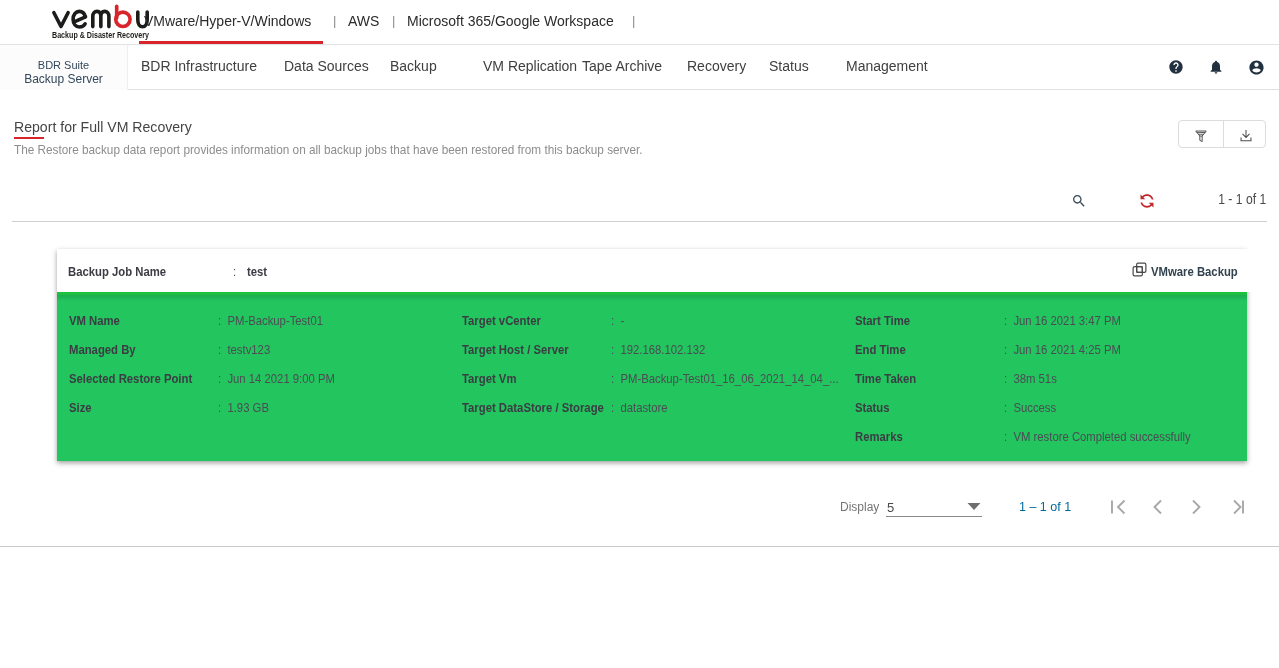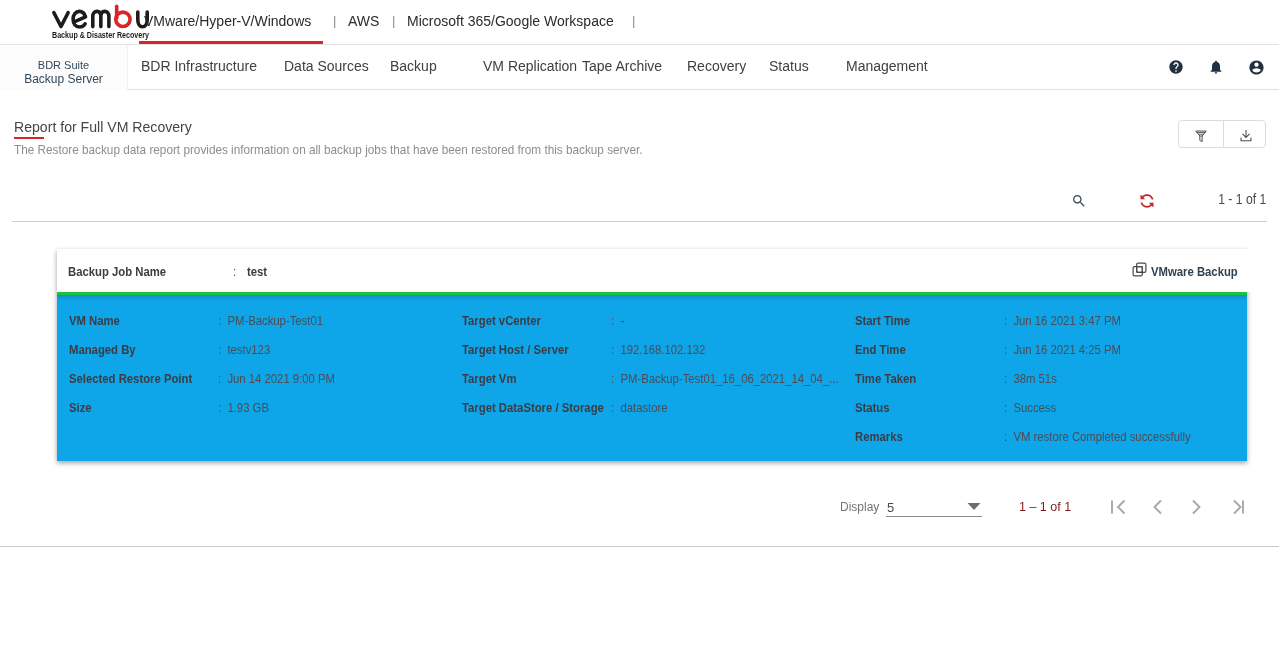--- a/index.html
+++ b/index.html
@@ -28,21 +28,21 @@
 #subtitle { position:absolute; left:14px; top:142px; font-size:13px; color:#8d8d8d; transform:scaleX(0.905); transform-origin:left top; white-space:nowrap; }
 #btngroup { position:absolute; left:1178px; top:120px; width:88px; height:28px; border:1px solid #dcdcdc; border-radius:4px; background:#fff; }
 #btngroup .divider { position:absolute; left:44px; top:0; width:1px; height:26px; background:#dcdcdc; }
 #count { position:absolute; right:13px; top:191px; font-size:14.5px; color:#4a4a4a; transform:scaleX(0.84); transform-origin:right top; }
 #hr1 { position:absolute; left:12px; top:221px; width:1255px; height:1px; background:#cfcfcf; }
 
 
 #card { position:absolute; left:57px; top:249px; width:1190px; height:212px; background:#fff; box-shadow:0 2px 5px rgba(0,0,0,0.38); }
 #cardhead { position:absolute; left:0; top:0; width:1218px; height:43px; background:#fff;padding-left:38px; }
 #greenbar { position:absolute; left:0; top:43px; width:1190px; height:3px; background:#1ec13e; }
-#cardbody { position:absolute; left:0; top:46px; width:1190px; height:166px; background:#0ea5e9; }
+#cardbody { position:absolute; left:0; top:46px; width:1190px; height:166px; background:#22c55e; }
 #cardbody .shade { position:absolute; left:0; top:0; width:1190px; height:6px; background:linear-gradient(to bottom, rgba(0,0,0,0.13), rgba(0,0,0,0)); }
 .lbl { position:absolute; font-size:13px; font-weight:bold; color:#3c3c44; white-space:nowrap; transform:scaleX(0.87); transform-origin:left top; }
 .val { position:absolute; font-size:13px; color:#4c4c54; white-space:nowrap; transform:scaleX(0.87); transform-origin:left top; }
 .ftext { position:absolute; font-size:12px; color:#757575; white-space:nowrap; }
 #selline { position:absolute; left:886px; top:516px; width:96px; height:1px; background:#8a8a8a; }
 #hr2 { position:absolute; left:0; top:546px; width:1279px; height:1px; background:#c9c9c9; }
 </style>
 </head>
 <body>
 <div id="page">
@@ -174,21 +174,21 @@
       <span class="val" style="left:947px; top:134px;">:&nbsp; VM restore Completed successfully</span>
     </div>
   </div>
 
   <span class="ftext" style="left:840px; top:500px;">Display</span>
   <span class="ftext" style="left:887px; top:500px; color:#4a4a4a; font-size:13px;">5</span>
   <svg class="abs" style="left:966px;top:502px;" width="16" height="9" viewBox="0 0 16 9">
     <path fill="#6e6e6e" d="M1.5 1 L14.5 1 L8 8 Z"></path>
   </svg>
   <div id="selline"></div>
-  <span class="ftext" style="left:1019px; top:500px; color:#7f1d1d; font-size:12.5px;">1 – 1 of 1</span>
+  <span class="ftext" style="left:1019px; top:500px; color:#0369a1; font-size:12.5px;">1 – 1 of 1</span>
 
   <svg class="abs" style="left:1109.5px;top:498.5px;" width="16" height="16" viewBox="0 0 16 16">
     <g fill="none" stroke="#a8a8a8" stroke-width="1.9">
         <path d="M2 1.5 V14.5 M14.5 1.5 L8 8 L14.5 14.5"></path>
       </g>
   </svg>
   <svg class="abs" style="left:1150px;top:498.5px;" width="16" height="16" viewBox="0 0 16 16">
     <g fill="none" stroke="#a8a8a8" stroke-width="1.9">
         <path d="M11 1.5 L4.5 8 L11 14.5"></path>
       </g>

